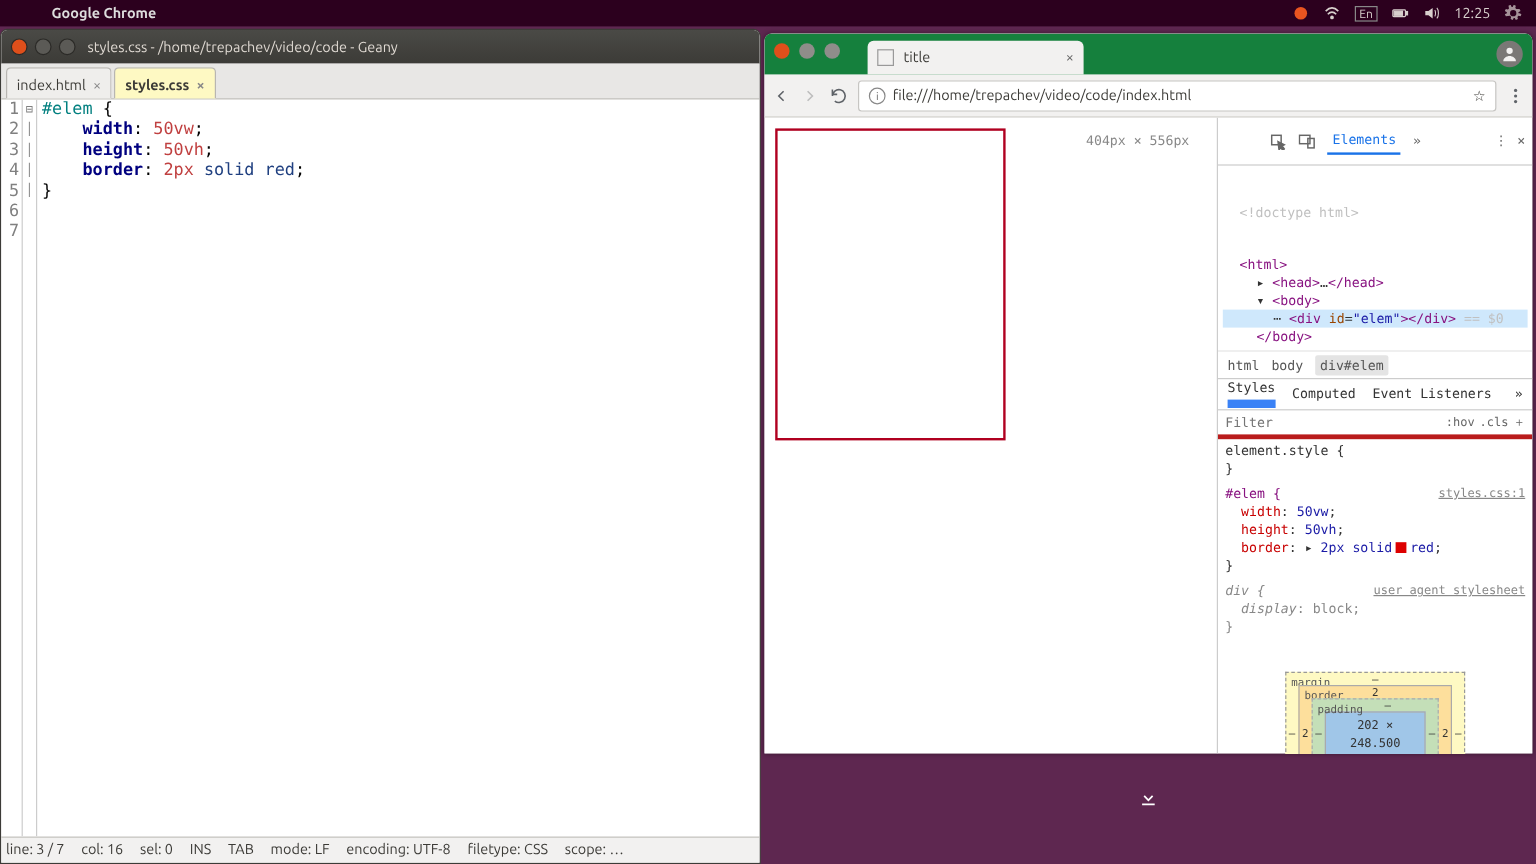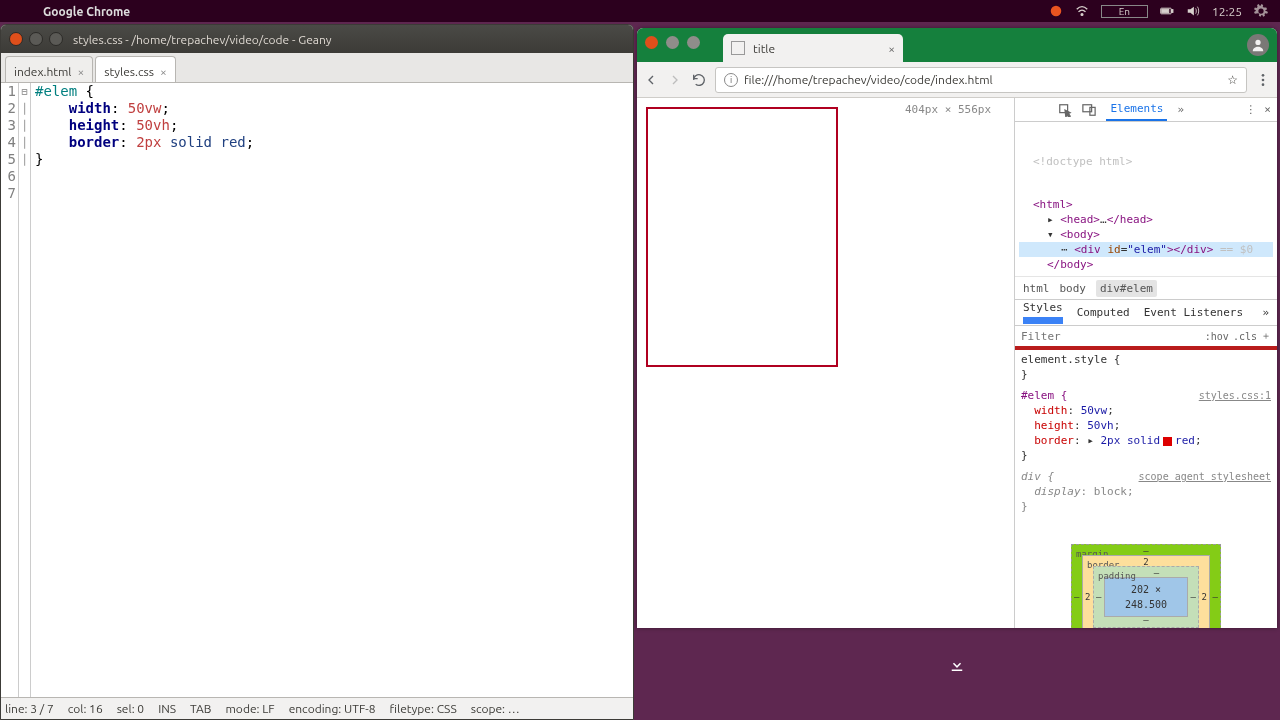--- a/index.html
+++ b/index.html
@@ -32,21 +32,21 @@
   .geany-titlebar {
     height: 28px; background: linear-gradient(#4a4a46,#3c3b37);
     color: #dfd9d2; display: flex; align-items: center; padding: 0 8px;
     font-size: 12px;
   }
   .win-btns { display: flex; gap: 6px; margin-right: 10px; }
   .win-btn { width: 14px; height: 14px; border-radius: 50%; background:#5b5a56; border:1px solid #2b2a27;}
   .win-btn.close { background:#df4f1b;}
   .geany-tabs { height: 30px; background:#e8e7e5; display:flex; align-items:flex-end; padding-left:4px; border-bottom:1px solid #b8b6b2;}
   .geany-tab { height:26px; padding:4px 8px 0 8px; border:1px solid #b8b6b2; border-bottom:none; border-radius:4px 4px 0 0; background:#efeeec; margin-right:2px; font-size:12px; color:#3c3b37; display:flex; align-items:center;}
-  .geany-tab.active { background:#ffffff; }
+  .geany-tab.active { background:#fef9c3;font-weight:bold; }
   .geany-tab .x { margin-left:6px; font-size:12px; color:#888;}
   .geany-editor { flex:1; display:flex; background:#fff; font-family: "DejaVu Sans Mono","Menlo",monospace; font-size:14px; line-height:17px; overflow:hidden; position:relative;}
   .gutter { width:18px; text-align:right; padding:0 2px; color:#808080; border-right:1px solid #ccc;}
   .fold { width:12px; color:#808080; font-size:10px; border-right:1px solid #ccc; text-align:center;}
   .code { flex:1; padding:0 4px; white-space:pre; }
   .tok-sel { color:#007f7f;} 
   .tok-prop { color:#00007f; font-weight:700;}
   .tok-num { color:#c04040;}
   .tok-val { color:#204080;}
   .tok-punc { color:#000;}
@@ -67,21 +67,21 @@
   .chrome-tab .close { margin-left:auto; color:#666;}
   .avatar { position:absolute; right:8px; top:6px; width:22px; height:22px; border-radius:50%; background:#7a7876; color:#f2f1f0; display:flex; align-items:center; justify-content:center;}
   .chrome-toolbar { height:36px; background:#f2f1f0; display:flex; align-items:center; padding:0 6px; gap:8px; border-bottom:1px solid #cfcdc9;}
   .nav-ico { width:16px; height:16px; color:#5f6368; }
   .omnibox { flex:1; height:26px; border:1px solid #c6c5c2; border-radius:3px; background:#fff; display:flex; align-items:center; padding:0 8px; font-size:12px; color:#3c3b37;}
   .omnibox .inf { width:14px;height:14px;border:1px solid #888;border-radius:50%;margin-right:6px; font-size:9px; display:flex;align-items:center;justify-content:center; color:#666;}
   .chrome-content { flex:1; display:flex; overflow:hidden; }
   .page { width:378px; border-right:1px solid #ccc; position:relative; background:#fff;}
   #red-box { position:absolute; left:9px; top:9px; width:192px; height:260px; border:2px solid #b00020; }
   .devtools { flex:1; background:#fff; display:flex; flex-direction:column; font-family:Menlo,Consolas,monospace; font-size:11px; color:#333;}
-  .dt-top { height:24px; border-bottom:1px solid #ccc; display:flex; align-items:center; padding:0 6px; gap:10px;}
+  .dt-top { height:40px; border-bottom:1px solid #ccc; display:flex; align-items:center; padding:0 6px; gap:10px;}
   .dt-dim { color:#888; font-size:11px; }
   .dt-tab { color:#333; padding:4px 4px;}
   .dt-tab.active { color:#1a73e8; border-bottom:2px solid #1a73e8;}
   .dt-top .rt { margin-left:auto; display:flex; gap:8px; color:#666;}
   .dom { padding:4px; line-height:15px;}
   .dom .t { color:#881280;} .dom .a {color:#994500;} .dom .v{color:#1a1aa6;}
   .dom .sel-line { background:#cfe8fc;}
   .dom .dim { color:#c0c0c0;}
   .dom .indent1{padding-left:14px;margin-top:28px;} .dom .indent2{padding-left:28px;} .dom .indent3{padding-left:42px;}
   .dt-crumbs { height:24px; border-top:1px solid #e5e5e5; border-bottom:1px solid #ccc; display:flex; align-items:center; gap:10px; padding:0 8px; color:#555; font-family:inherit;}
@@ -91,21 +91,21 @@
   .dt-filterbar{height:24px;border-bottom:4px solid #b91c1c;display:flex;align-items:center;padding:0 6px;color:#888;}
   .dt-filterbar input{border:none;outline:none;font-family:inherit;font-size:11px;flex:1;}
   .dt-filterbar .pill{font-size:10px;color:#666;margin-left:4px;}
   .styles-pane { flex:1; overflow:auto; padding:2px 6px; line-height:15px;}
   .rule { margin-bottom:6px;}
   .rule .src { float:right; color:#888; font-size:10px; text-decoration:underline;}
   .rule .sel { color:#881280;}
   .rule .k { color:#c80000;} .rule .vnum{color:#1a1aa6;} .rule .sw{display:inline-block;width:9px;height:9px;background:#d00;margin:0 3px;vertical-align:middle;}
   .rule.ua { color:#888;} .rule.ua .k,.rule.ua .sel{color:#888;font-style:italic;}
   .box-model { margin:30px auto 4px auto; width:150px; font-size:10px; }
-  .bm-m{border:1px dashed #999;background:#84cc16;padding:10px;position:relative;}
+  .bm-m{border:1px dashed #999;background:#fef9c3;padding:10px;position:relative;}
   .bm-b{border:1px solid #aaa;background:#fddf9c;padding:10px;position:relative;}
   .bm-p{border:1px dashed #aaa;background:#c4dfb8;padding:10px;position:relative;}
   .bm-c{border:1px solid #aaa;background:#a0c6e8;padding:4px;text-align:center;}
   .bm-lbl{position:absolute;left:4px;top:2px;font-size:9px;color:#555;}
   .bm-n{position:absolute;font-size:9px;color:#333;}
 
   
   .shelf { position:absolute; left:637px; top:608px; width:640px; height:90px; display:flex; align-items:flex-start; justify-content:center; padding-top:26px;}
   .shelf svg{width:18px;height:18px;color:#fff;}
 </style>
@@ -120,21 +120,21 @@
         <circle cx="8" cy="8" r="6"></circle>
       </svg>
   </span>
   <span class="ind">
     <svg viewBox="0 0 16 16" fill="none" stroke="currentColor" stroke-width="1.6">
         <path d="M2 6 Q8 0 14 6"></path>
         <path d="M4 9 Q8 5 12 9"></path>
         <circle cx="8" cy="12" r="1" fill="currentColor"></circle>
       </svg>
   </span>
-  <span class="ind" style="border:1px solid #888;padding:0 17px;font-size:10px;">En</span>
+  <span class="ind" style="border:1px solid #888;padding:0 3px;font-size:10px;">En</span>
   <span class="ind">
     <svg viewBox="0 0 20 12" fill="none" stroke="currentColor" stroke-width="1.4">
         <rect x="1" y="2" width="15" height="8" rx="1"></rect>
         <rect x="16.5" y="4" width="2" height="4" fill="currentColor"></rect>
         <rect x="2.5" y="3.5" width="10" height="5" fill="currentColor"></rect>
       </svg>
   </span>
   <span class="ind">
     <svg viewBox="0 0 16 16" fill="currentColor">
         <path d="M2 6h3l4-3v10l-4-3H2z"></path>
@@ -309,21 +309,21 @@
             <span>element.style {</span><br>}
           </div>
           <div class="rule">
             <span class="src">styles.css:1</span>
             <span class="sel">#elem {</span><br>
             &nbsp;&nbsp;<span class="k">width</span>: <span class="vnum">50vw</span>;<br>
             &nbsp;&nbsp;<span class="k">height</span>: <span class="vnum">50vh</span>;<br>
             &nbsp;&nbsp;<span class="k">border</span>: ▸ <span class="vnum">2px solid</span><span class="sw"></span><span class="vnum">red</span>;<br>}
           </div>
           <div class="rule ua">
-            <span class="src">scope agent stylesheet</span>
+            <span class="src">user agent stylesheet</span>
             <span class="sel">div {</span><br>
             &nbsp;&nbsp;<span class="k">display</span>: block;<br>}
           </div>
 
           <div class="box-model">
             <div class="bm-m">
               <span class="bm-lbl">margin</span>
               <span class="bm-n" style="top:-1px;left:50%;transform:translateX(-50%)">–</span>
               <span class="bm-n" style="bottom:-1px;left:50%;transform:translateX(-50%)">–</span>
               <span class="bm-n" style="left:2px;top:50%;transform:translateY(-50%)">–</span>

